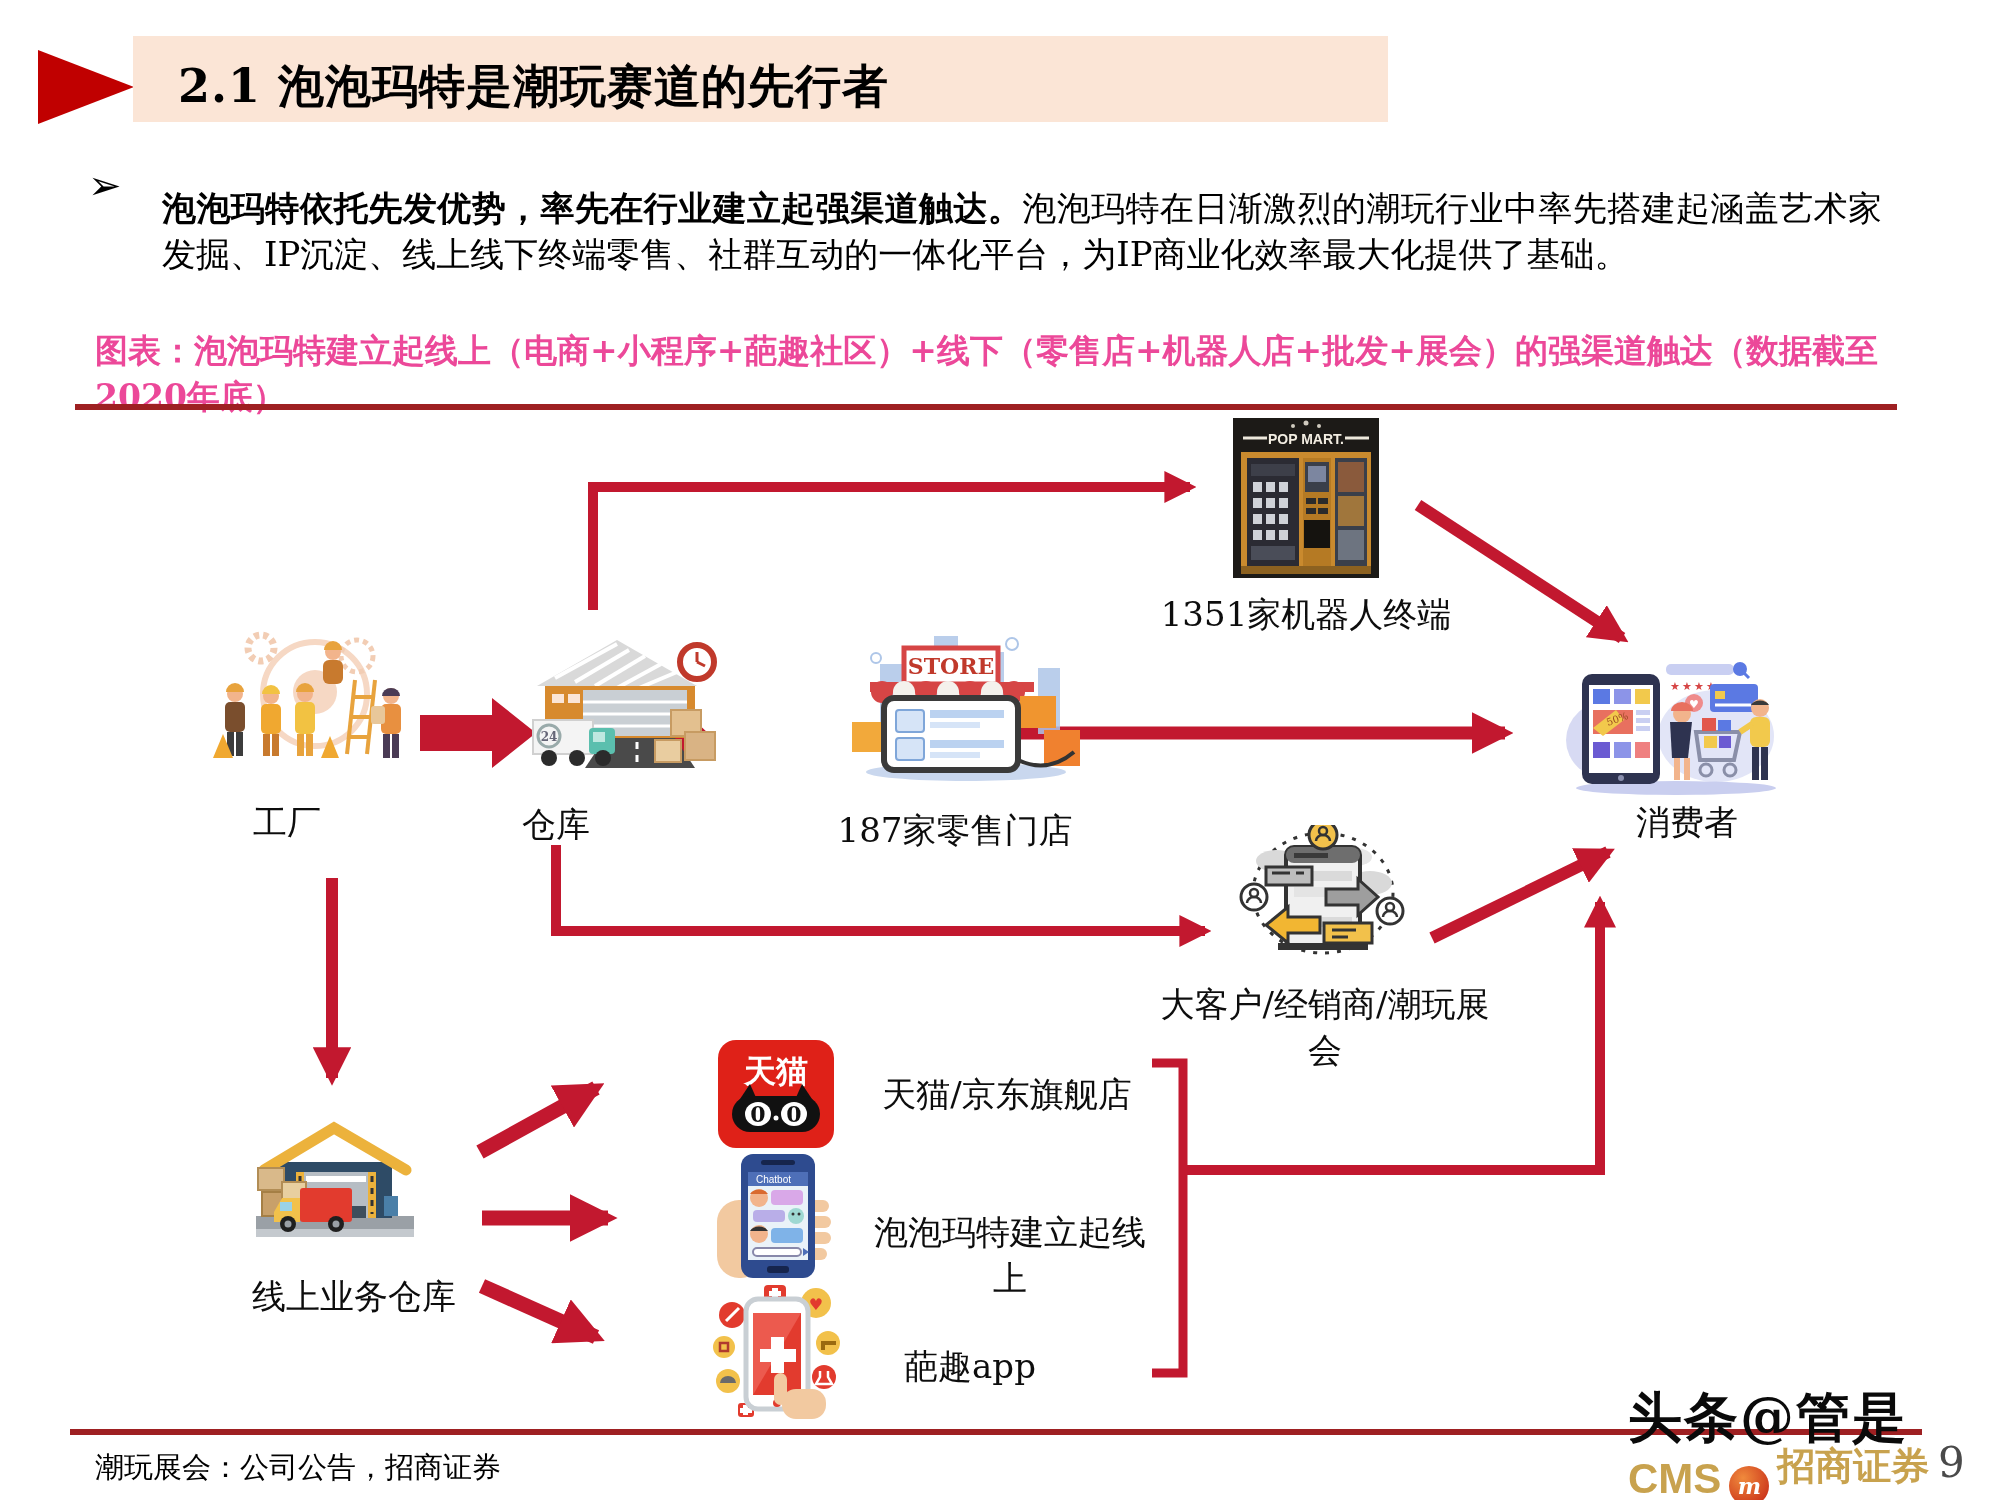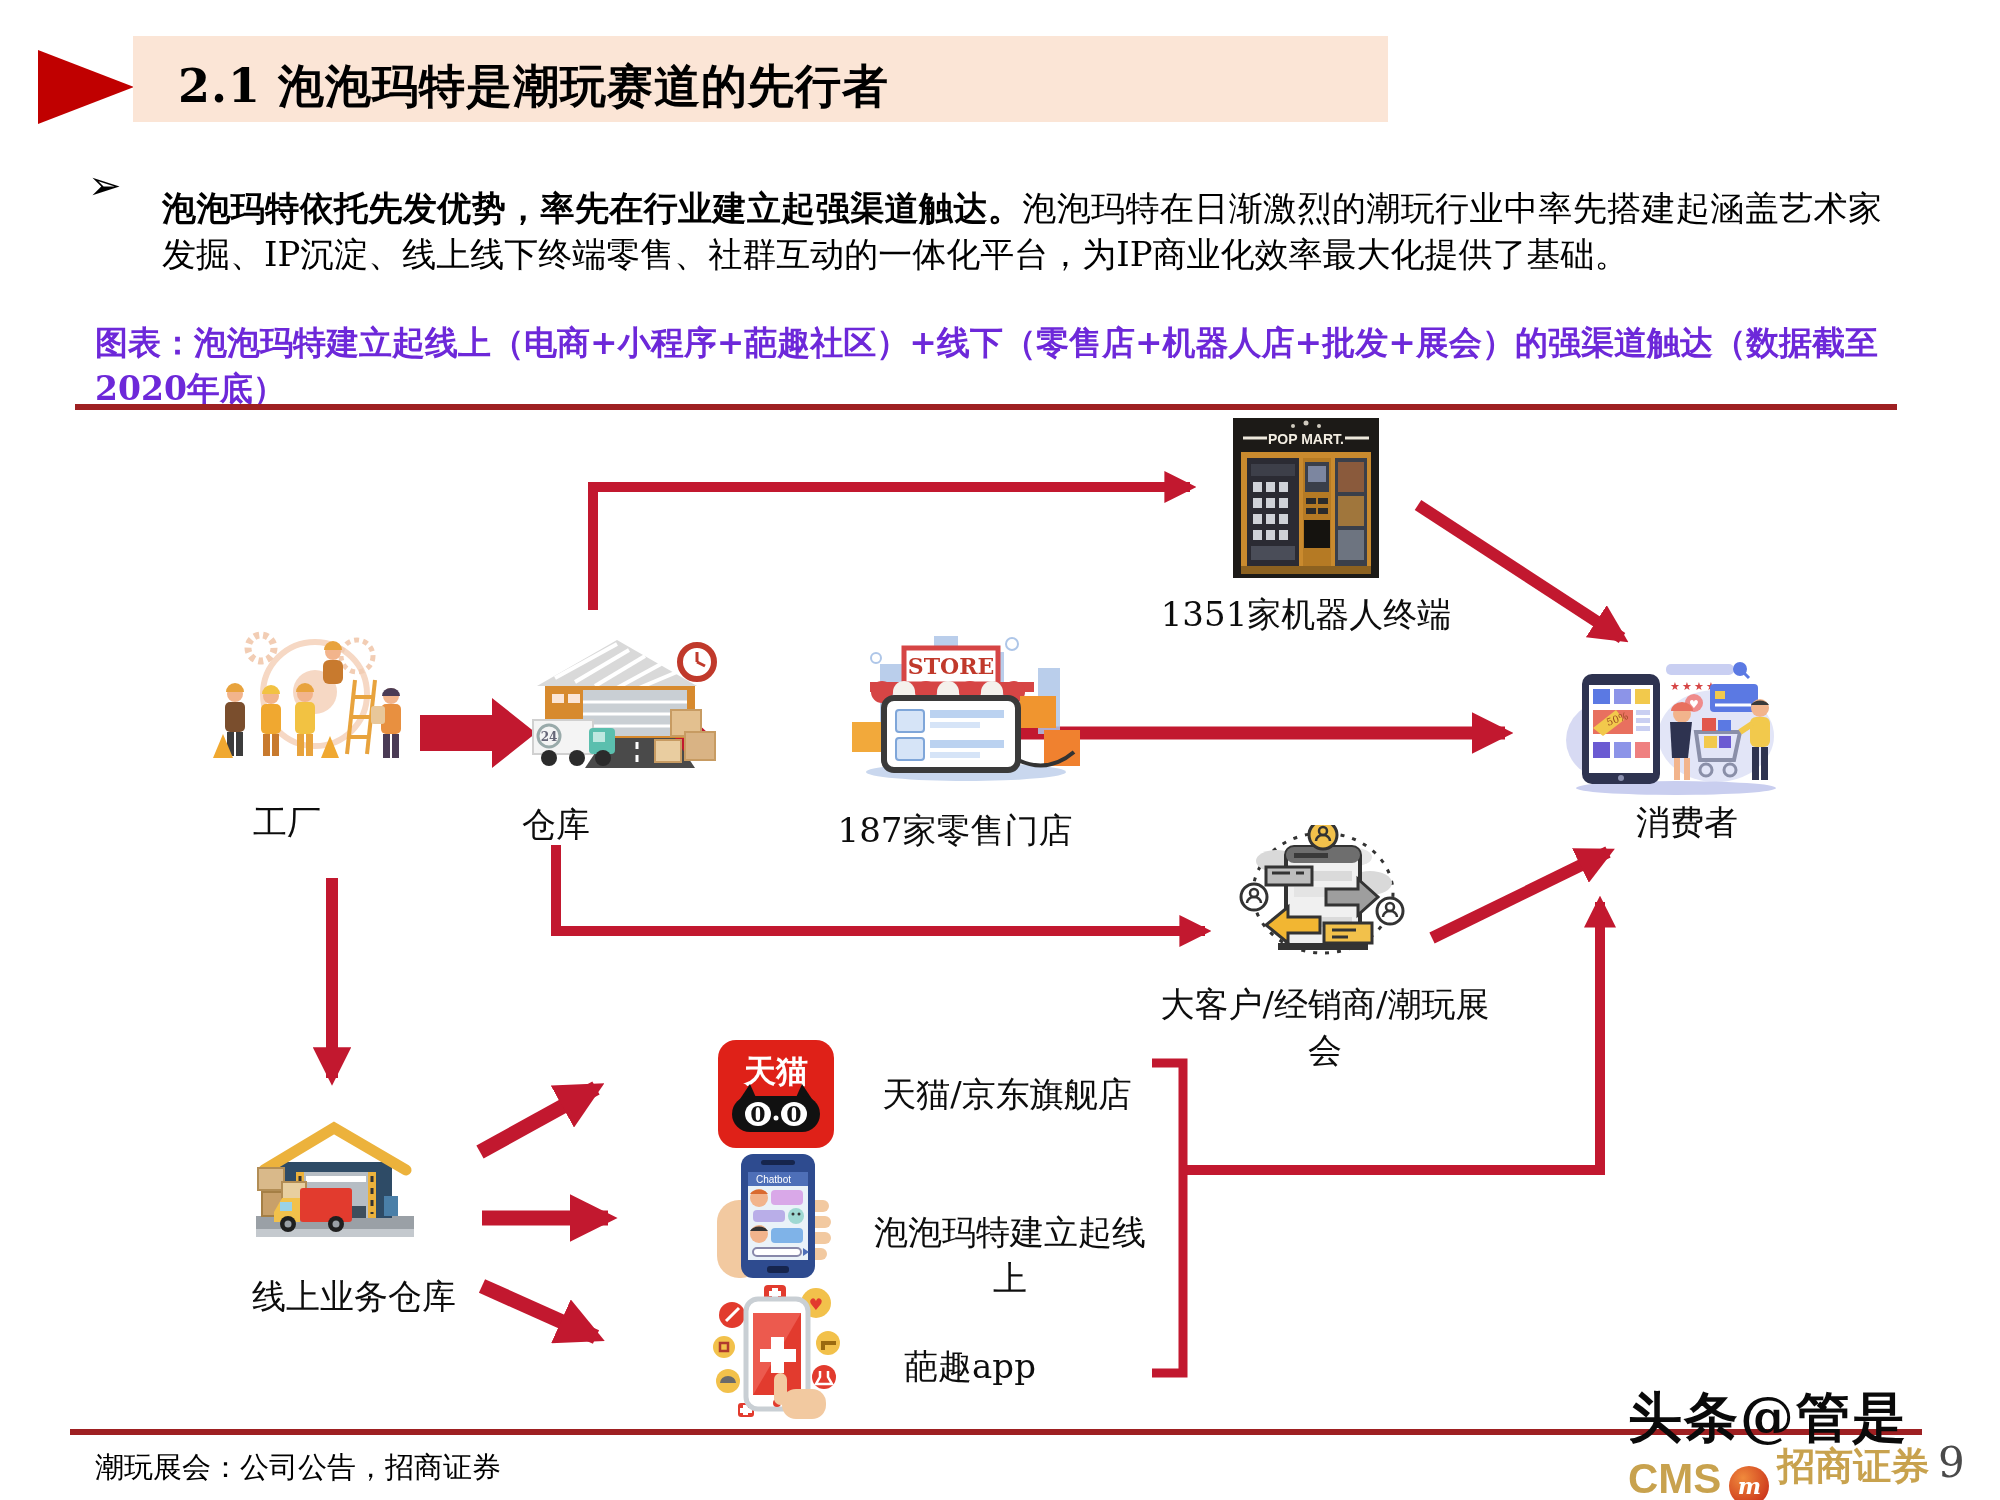--- a/index.html
+++ b/index.html
@@ -11,21 +11,21 @@
   
   .header-bar{left:133px;top:36px;width:1255px;height:86px;background:#FBE5D6;}
   .header-tri{left:38px;top:50px;width:0;height:0;
     border-left:96px solid #C00000;border-top:37px solid transparent;border-bottom:37px solid transparent;}
   .page-title{left:178px;top:56px;font-size:46px;font-weight:bold;color:#000;letter-spacing:1px;}
   
   .bullet-marker{left:88px;top:162px;font-size:40px;color:#000;font-family:"DejaVu Sans",sans-serif;}
   .bullet-body{left:162px;top:160px;width:1720px;font-size:34px;line-height:1.34;color:#000;text-align:justify;margin-top:26px;}
   .bullet-body .b{font-weight:bold;}
   
-  .chart-caption{left:95px;top:320px;width:1835px;font-size:33px;line-height:1.38;font-weight:bold;color:#6d28d9;}
+  .chart-caption{left:95px;top:328px;width:1835px;font-size:33px;line-height:1.38;font-weight:bold;color:#ec4899;}
   .rule{background:#9E2022;height:6px;}
   .rule-top{left:75px;top:404px;width:1822px;}
   .rule-bottom{left:70px;top:1429px;width:1852px;}
   
   .nlabel{font-size:34px;font-weight:normal;color:#0d0d0d;text-align:center;z-index:3;}
   .icon{z-index:2;}
   svg{display:block;}
   
   .source-note{left:95px;top:1448px;font-size:29px;color:#000;}
   .watermark{left:1628px;top:1382px;font-size:54px;font-weight:bold;color:#0a0a0a;letter-spacing:2px;z-index:6;}

